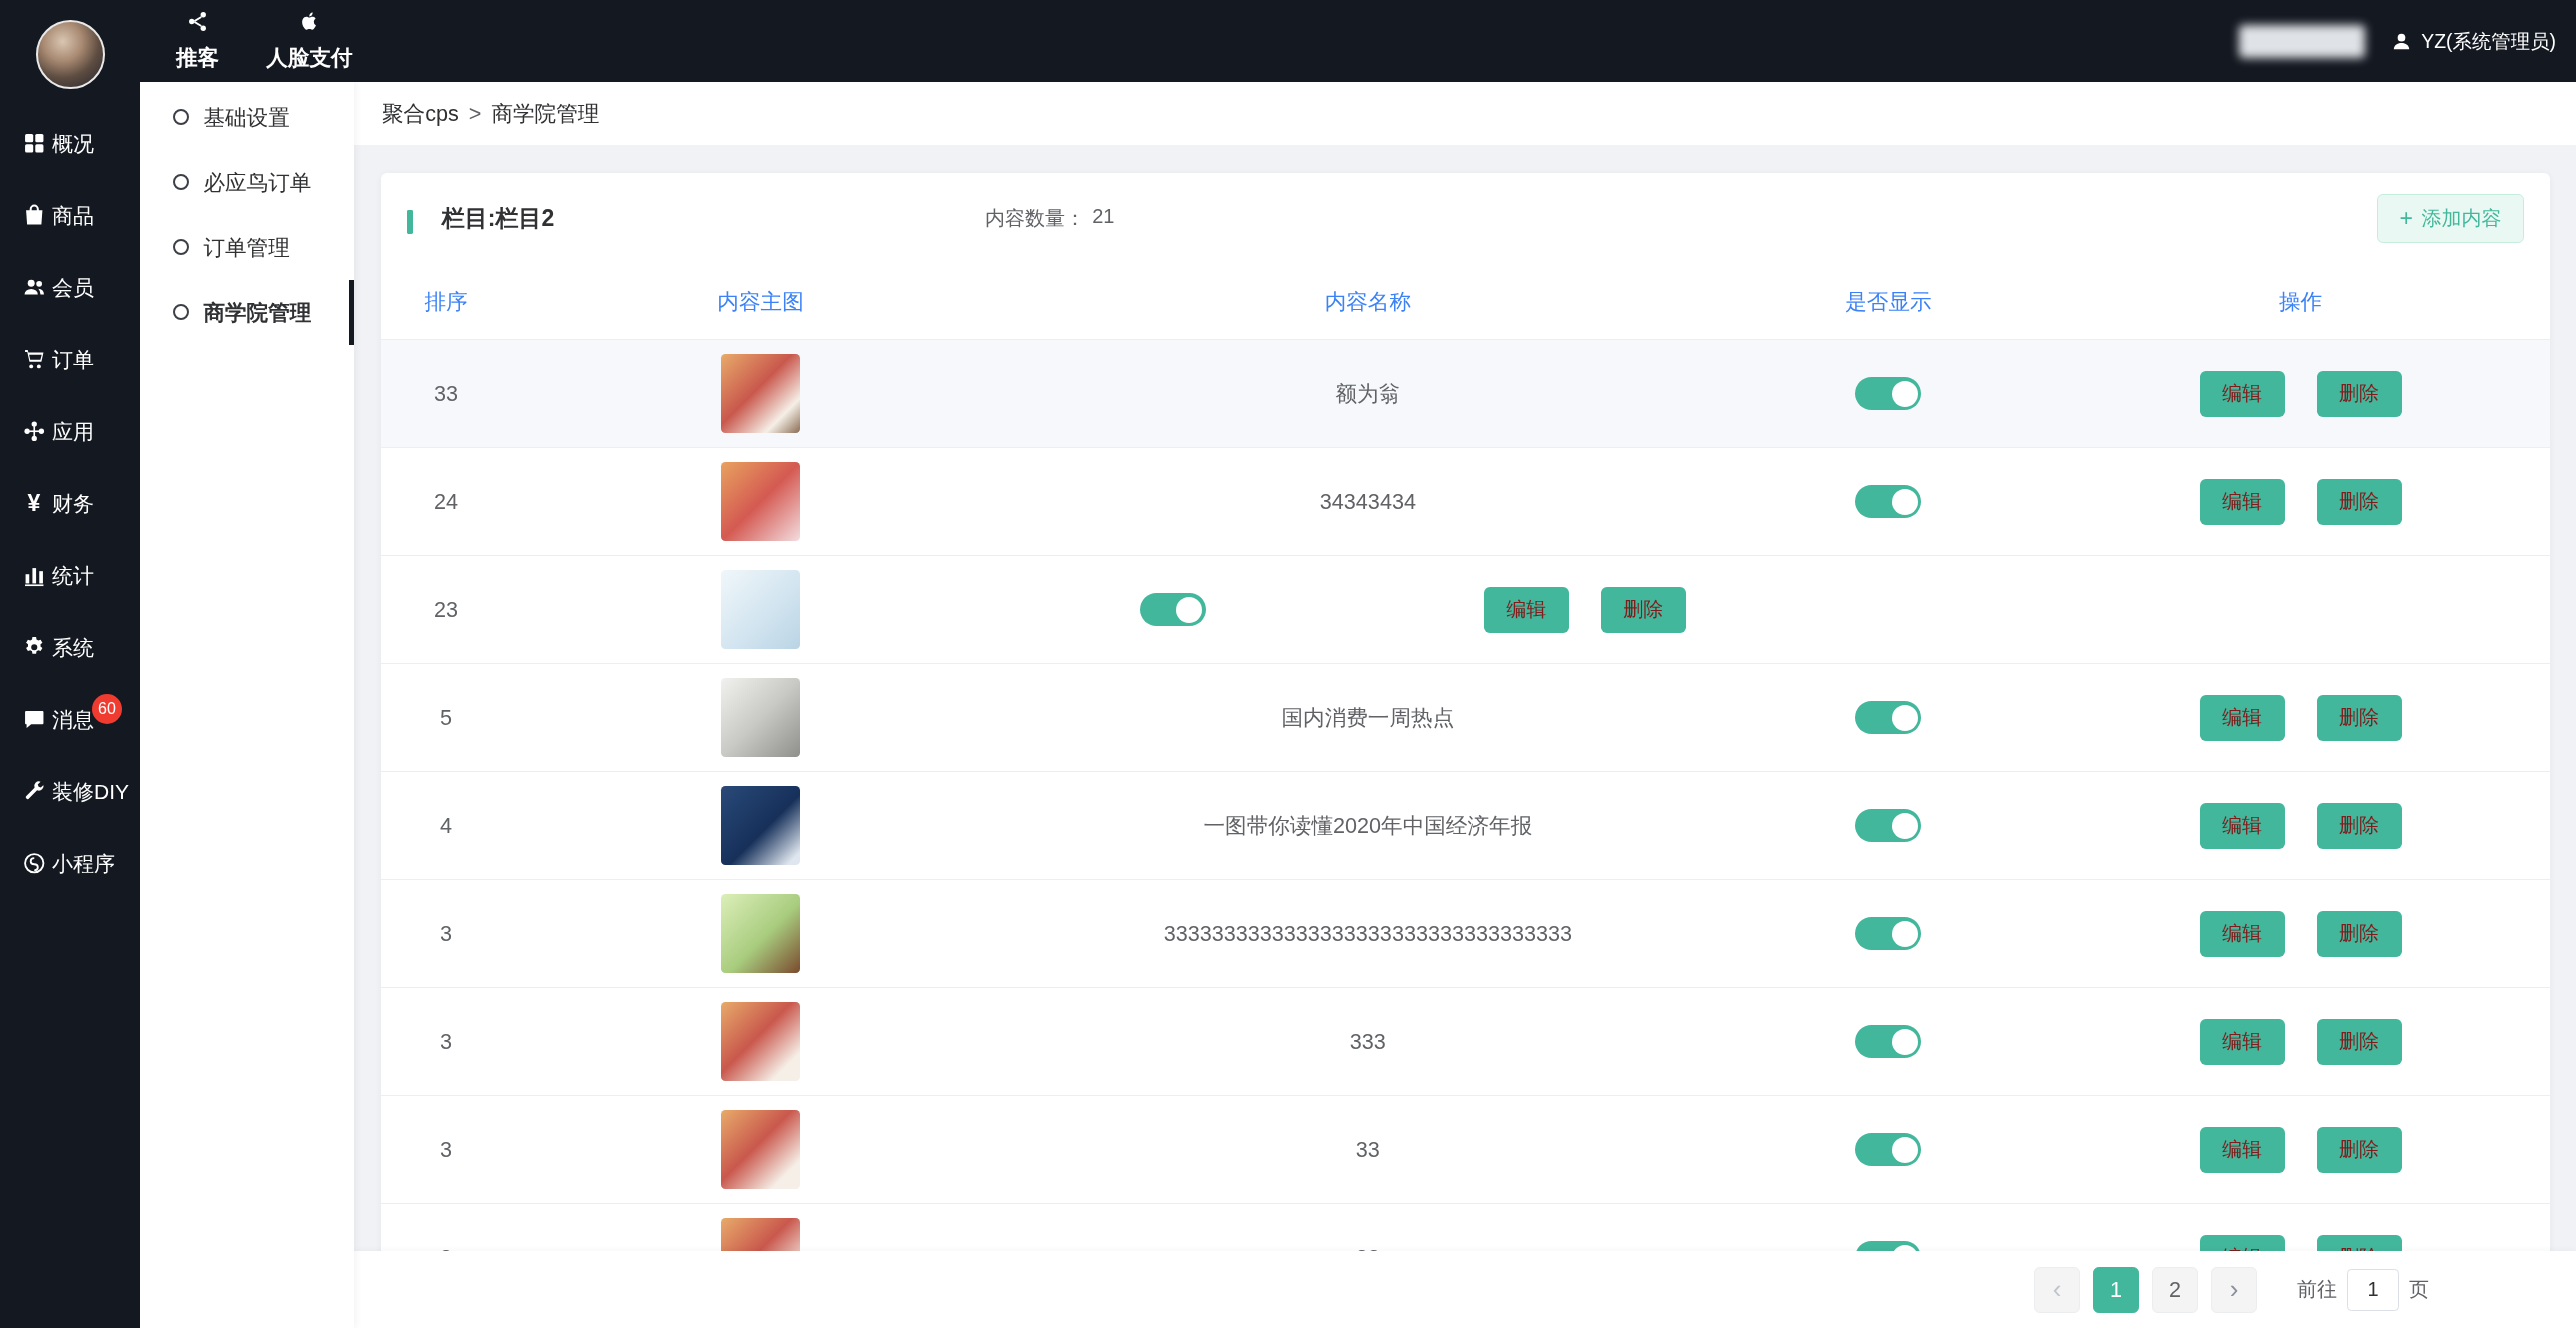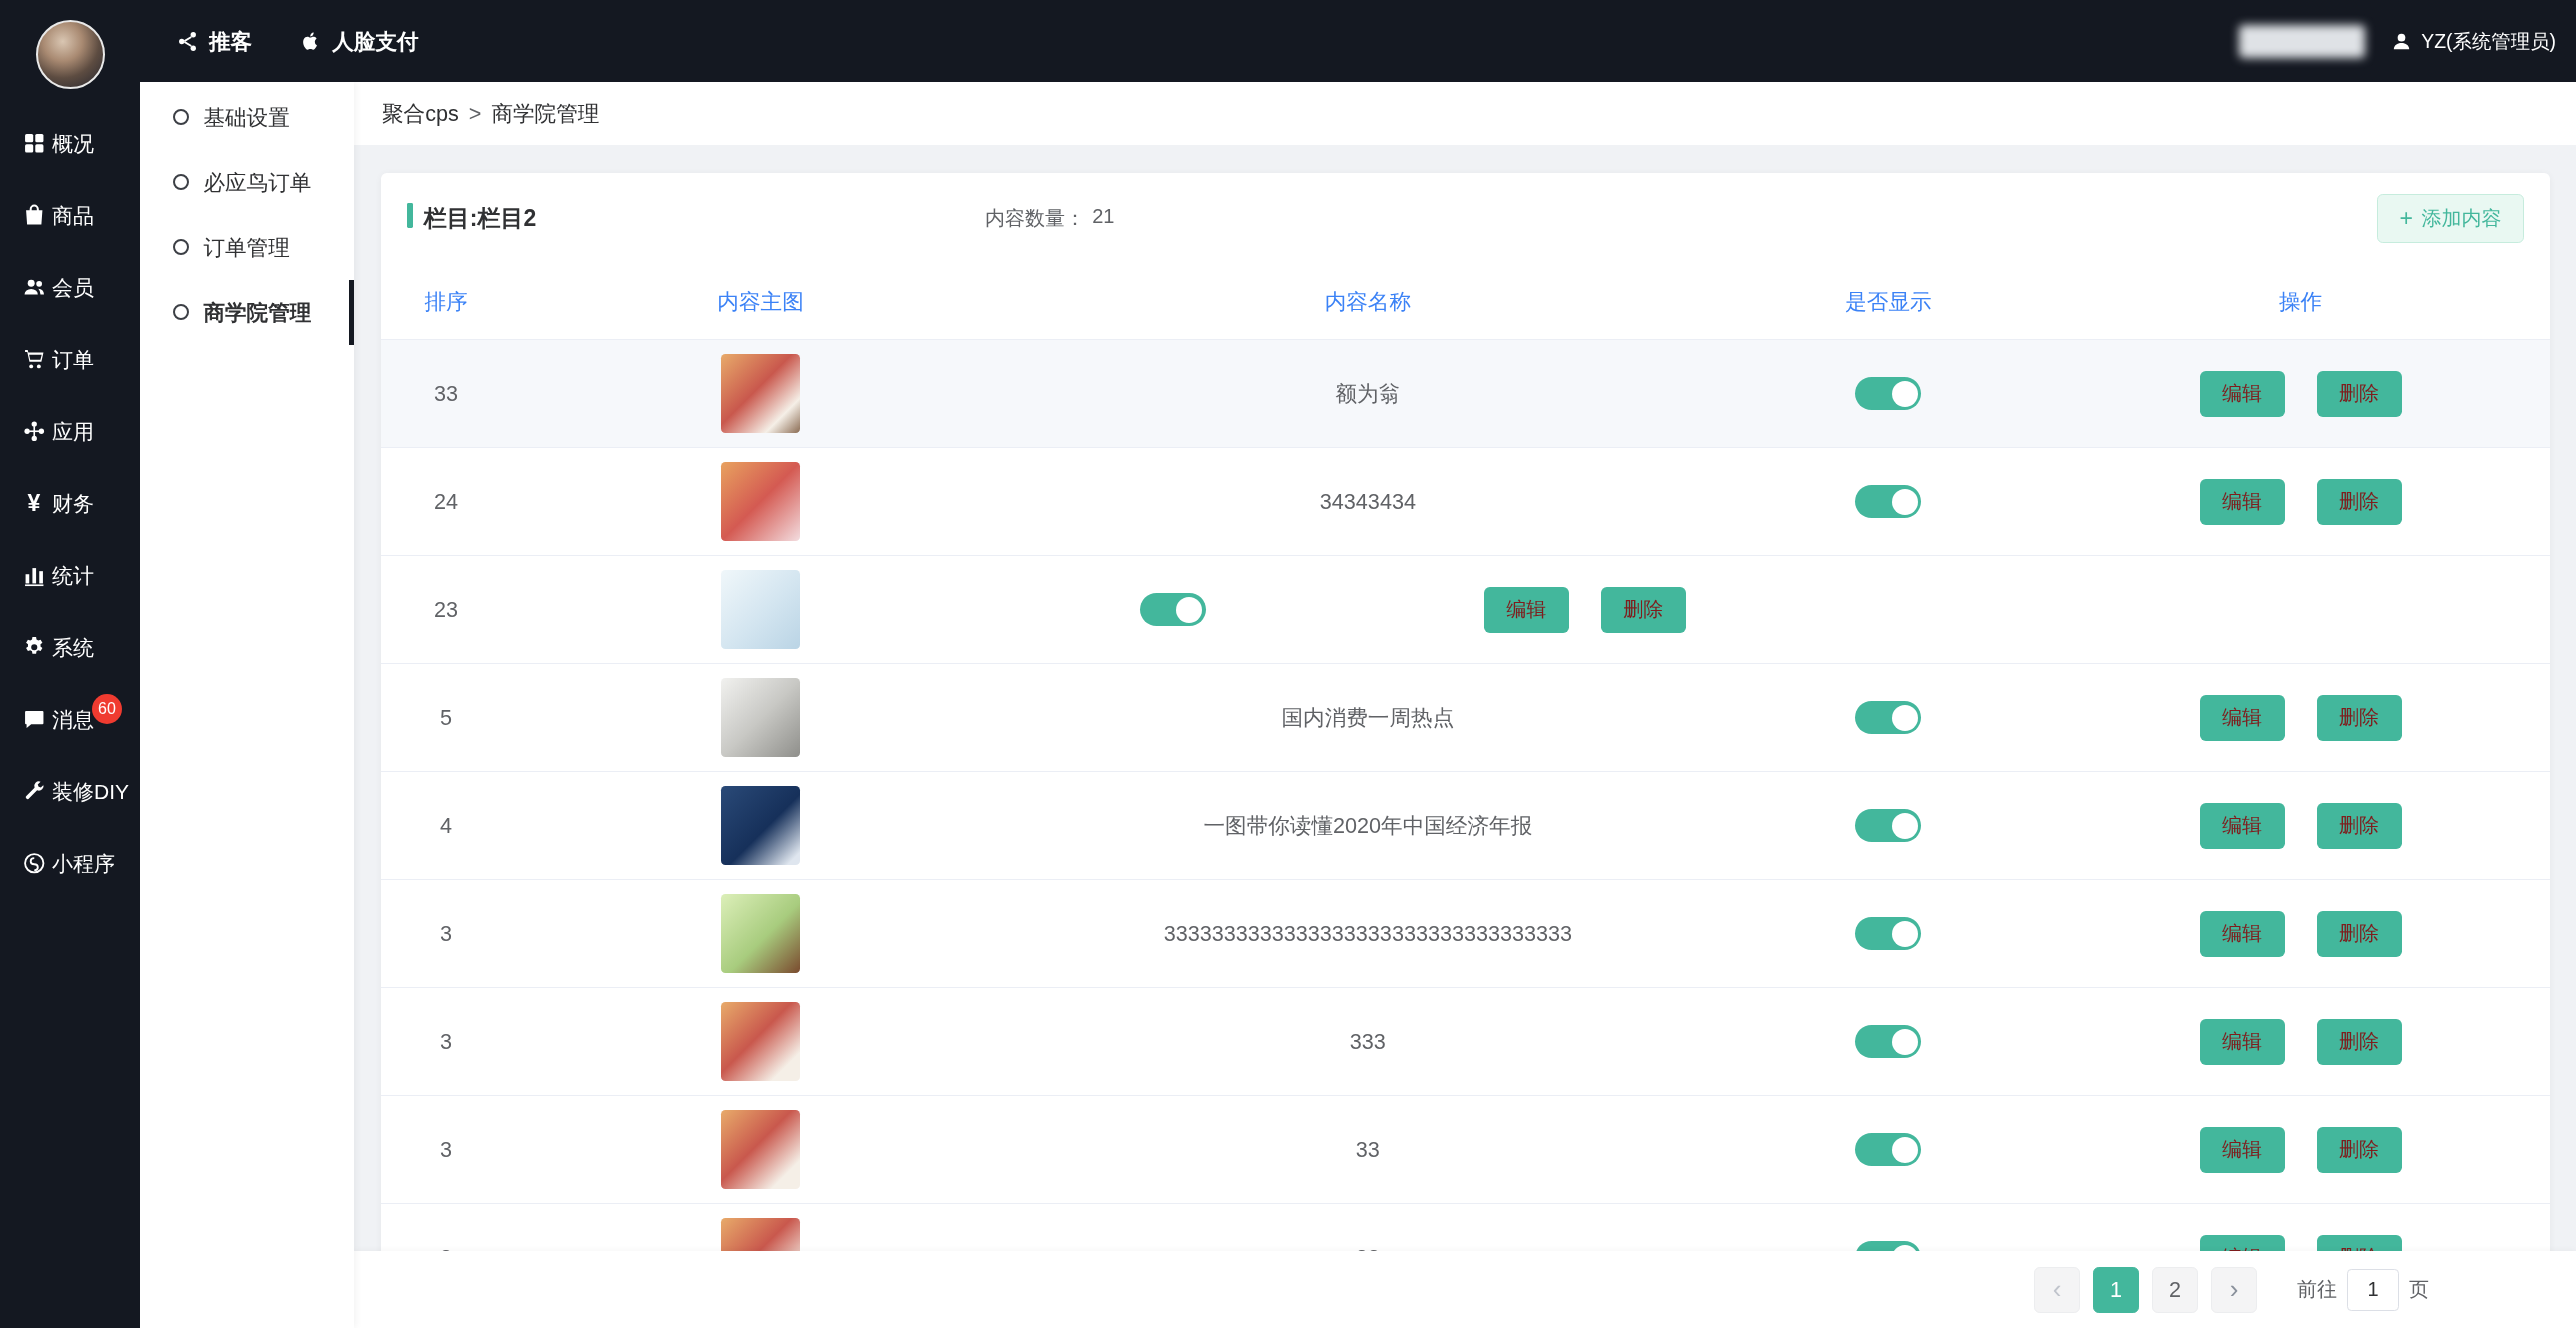--- a/index.html
+++ b/index.html
@@ -20,21 +20,21 @@
   .rail-item .ico svg { width:24.5px; height:24.5px; }
   .ico.txt { font-size:23px; font-weight:bold; color:#fff; }
   .rail-badge { position:absolute; left:92px; top:10px; min-width:30px; height:30px;
     border-radius:15px; background:var(--badge,#f03b30); color:#fff; font-size:16px;
     display:flex; align-items:center; justify-content:center; padding:0 4.3px;text-align:center; }
 
   
   .topbar { position:fixed; left:140px; top:0; right:0; height:82px;
     background:var(--dark,#141821); z-index:25; display:flex; align-items:center;
     padding:0 20px 0 36px; color:#fff; }
-  .top-item { display:flex; align-items:center; gap:10px; font-size:21.6px; font-weight:700; margin-right:47px; cursor:pointer; }
+  .top-item { display:flex; align-items:center; gap:10px; font-size:21.6px; font-weight:700; margin-right:47px; cursor:pointer;flex-direction:column; }
   .top-item .ico, .top-user .ico { width:23px; height:23px; display:inline-flex; }
   .top-item .ico svg, .top-user .ico svg { width:23px; height:23px; }
   .top-spacer { flex:1; }
   .redacted { width:126px; height:33px; border-radius:4.3px; background:#dfe2e6; filter:blur(5px); margin-right:24.5px; }
   .top-user { display:flex; align-items:center; gap:8.6px; font-size:19.4px; cursor:pointer; }
 
   
   .submenu { position:fixed; left:140px; top:82px; bottom:0; width:214px; background:#fff;
     z-index:20; box-shadow:2.2px 0 7.2px rgba(0,0,0,.05); padding-top:2.9px; }
   .sub-item { position:relative; height:65px; display:flex; align-items:center; gap:14.4px;
@@ -48,21 +48,21 @@
   .crumb-bar { position:fixed; left:353px; right:0; top:82px; height:63px; background:#fff;
     display:flex; align-items:center; padding-left:29px; font-size:21.6px; z-index:5; }
   .crumb-sep { margin:0 10px; color:#606266; }
 
   
   .main { position:fixed; left:353px; right:0; top:145px; bottom:0; overflow:hidden; }
   .card { position:absolute; left:28px; right:26px; top:28px; height:1179px;
     background:#fff; border-radius:5.8px; box-shadow:0 1.4px 7.2px rgba(0,0,0,.05); overflow:hidden; }
 
   .card-head { position:relative; height:91px; display:flex; align-items:center; padding:0 26px; }
-  .head-title { display:flex; align-items:flex-start; gap:11px; font-size:23px; font-weight:700; }
+  .head-title { display:flex; align-items:flex-end; gap:29px; font-size:23px; font-weight:700; }
   .head-title .bar { width:5.8px; height:24.5px; background:var(--accent,#43b79c); border-radius:1.4px; }
   .head-count { position:absolute; left:604px; font-size:20px; color:#606266; display:flex; gap:7.2px; }
   .add-btn { margin-left:auto; height:49px; padding:0 21.6px; display:inline-flex; align-items:center; gap:8.6px;
     background:var(--accent-light,#e9f8f2); border:0.7px solid #c6ecdd; border-radius:5.8px;
     color:var(--accent,#43b79c); font-size:20px; cursor:pointer; }
   .add-btn .plus { font-size:23px; line-height:1; }
 
   .thead { display:flex; align-items:center; height:76px; color:#3b82f6; font-size:21.6px;
     border-bottom:0.7px solid #ebeef5; }
   .trow { display:flex; align-items:center; height:108px; border-bottom:0.7px solid #ebeef5; font-size:21.6px; color:#606266; }

